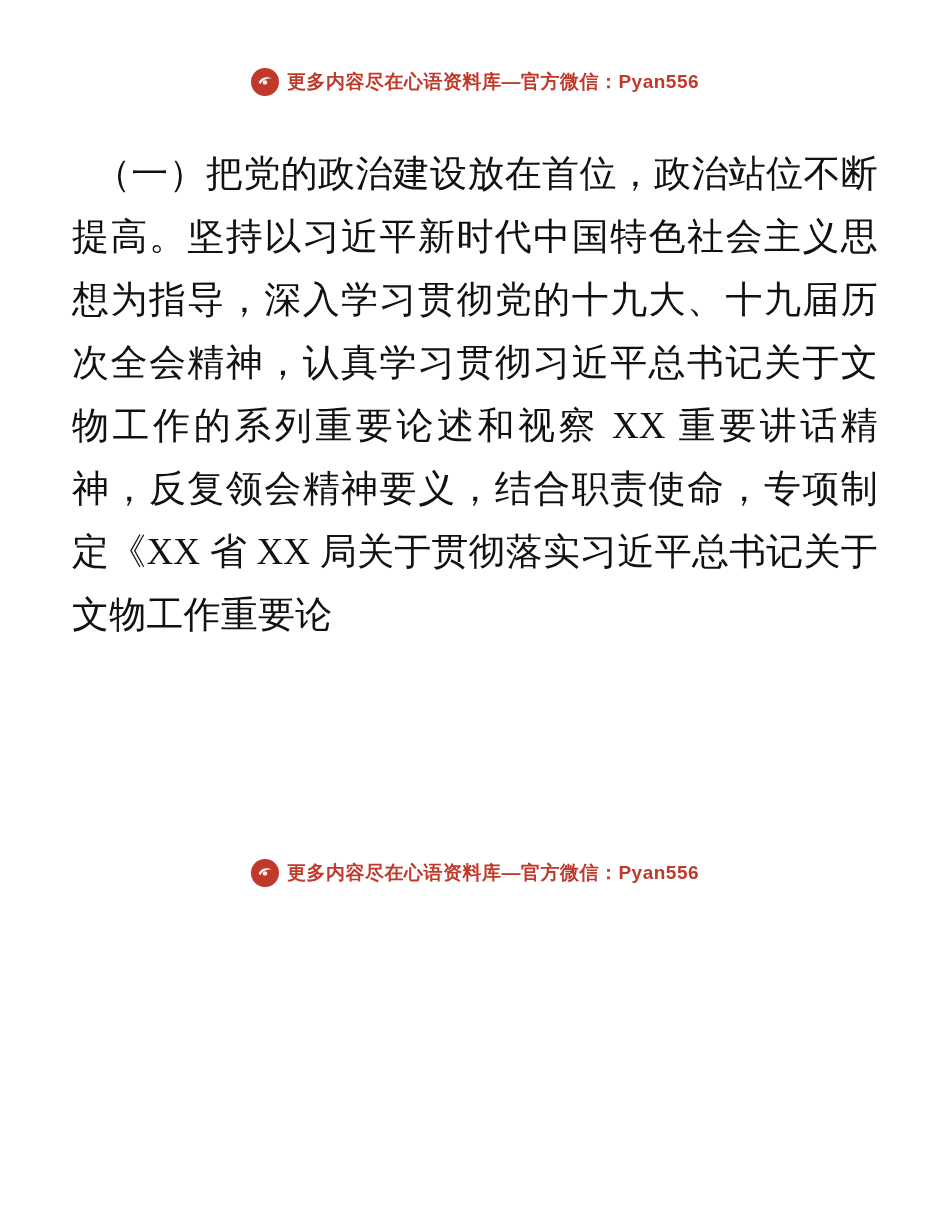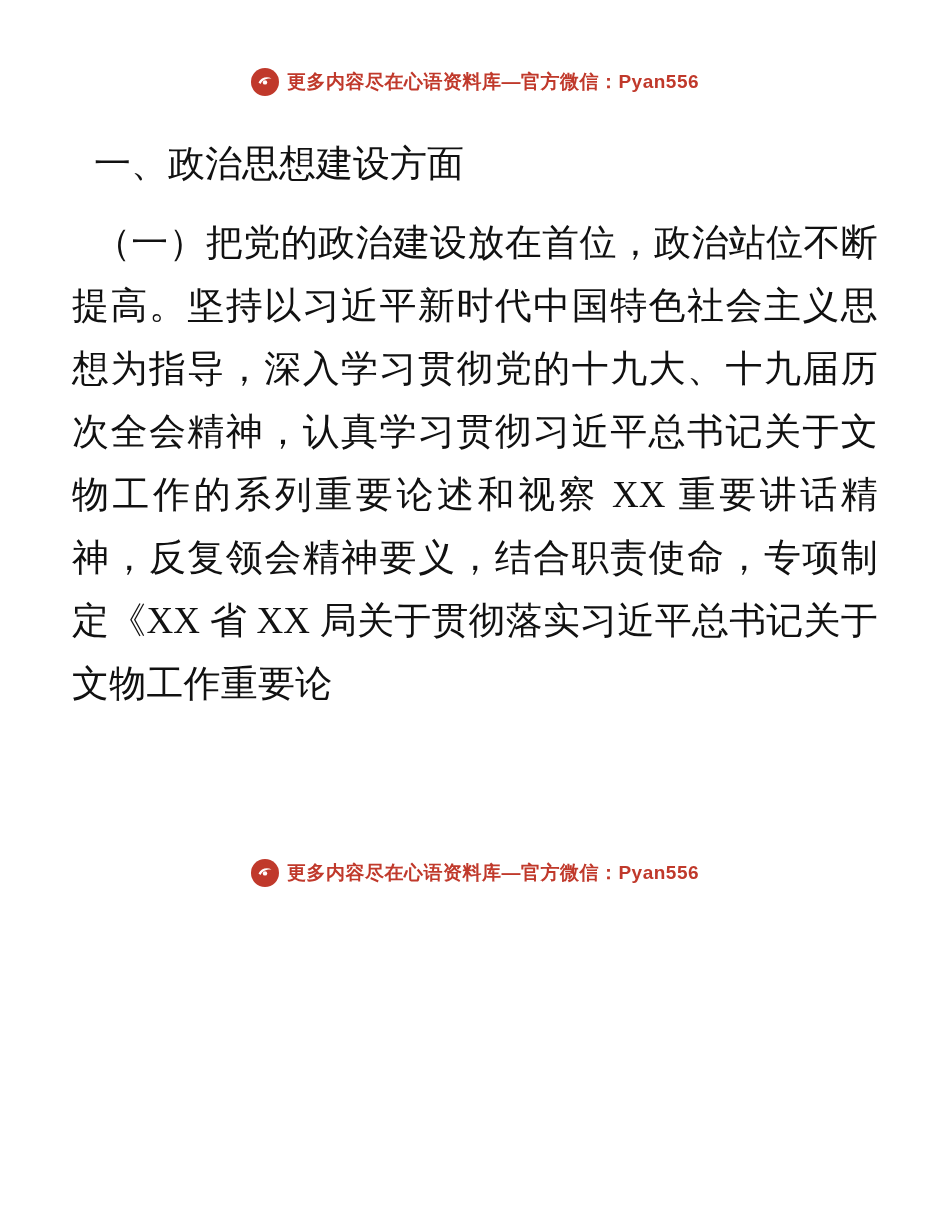--- a/index.html
+++ b/index.html
@@ -97,21 +97,20 @@
         <circle cx="11" cy="11" r="10" fill="#c0392b"></circle>
         <path d="M4.5 11.5 C7 6.5, 13 5, 17.5 7.5 C13.5 7, 8.5 8.5, 6.5 13 Z" fill="#ffffff"></path>
         <circle cx="11" cy="11.4" r="2.2" fill="#ffffff"></circle>
       </svg>
     </span>
     <span class="wm-text">更多内容尽在心语资料库—官方微信：Pyan556</span>
   </div>
 
   <div class="content">
     <div class="spacer-sm"></div>
-    <p class="heading">一、政治思想建设方面</p>
     <div class="spacer-sm"></div>
     <p class="para indent">（一）把党的政治建设放在首位，政治站位不断提高。坚持以习近平新时代中国特色社会主义思想为指导，深入学习贯彻党的十九大、十九届历次全会精神，认真学习贯彻习近平总书记关于文物工作的系列重要论述和视察 XX 重要讲话精神，反复领会精神要义，结合职责使命，专项制定《XX 省 XX 局关于贯彻落实习近平总书记关于文物工作重要论</p>
   </div>
 
   <div class="watermark watermark-bottom">
     <span class="wm-badge">
       <svg width="22" height="22" viewBox="0 0 22 22" aria-hidden="true">
         <circle cx="11" cy="11" r="10" fill="#c0392b"></circle>
         <path d="M4.5 11.5 C7 6.5, 13 5, 17.5 7.5 C13.5 7, 8.5 8.5, 6.5 13 Z" fill="#ffffff"></path>
         <circle cx="11" cy="11.4" r="2.2" fill="#ffffff"></circle>

